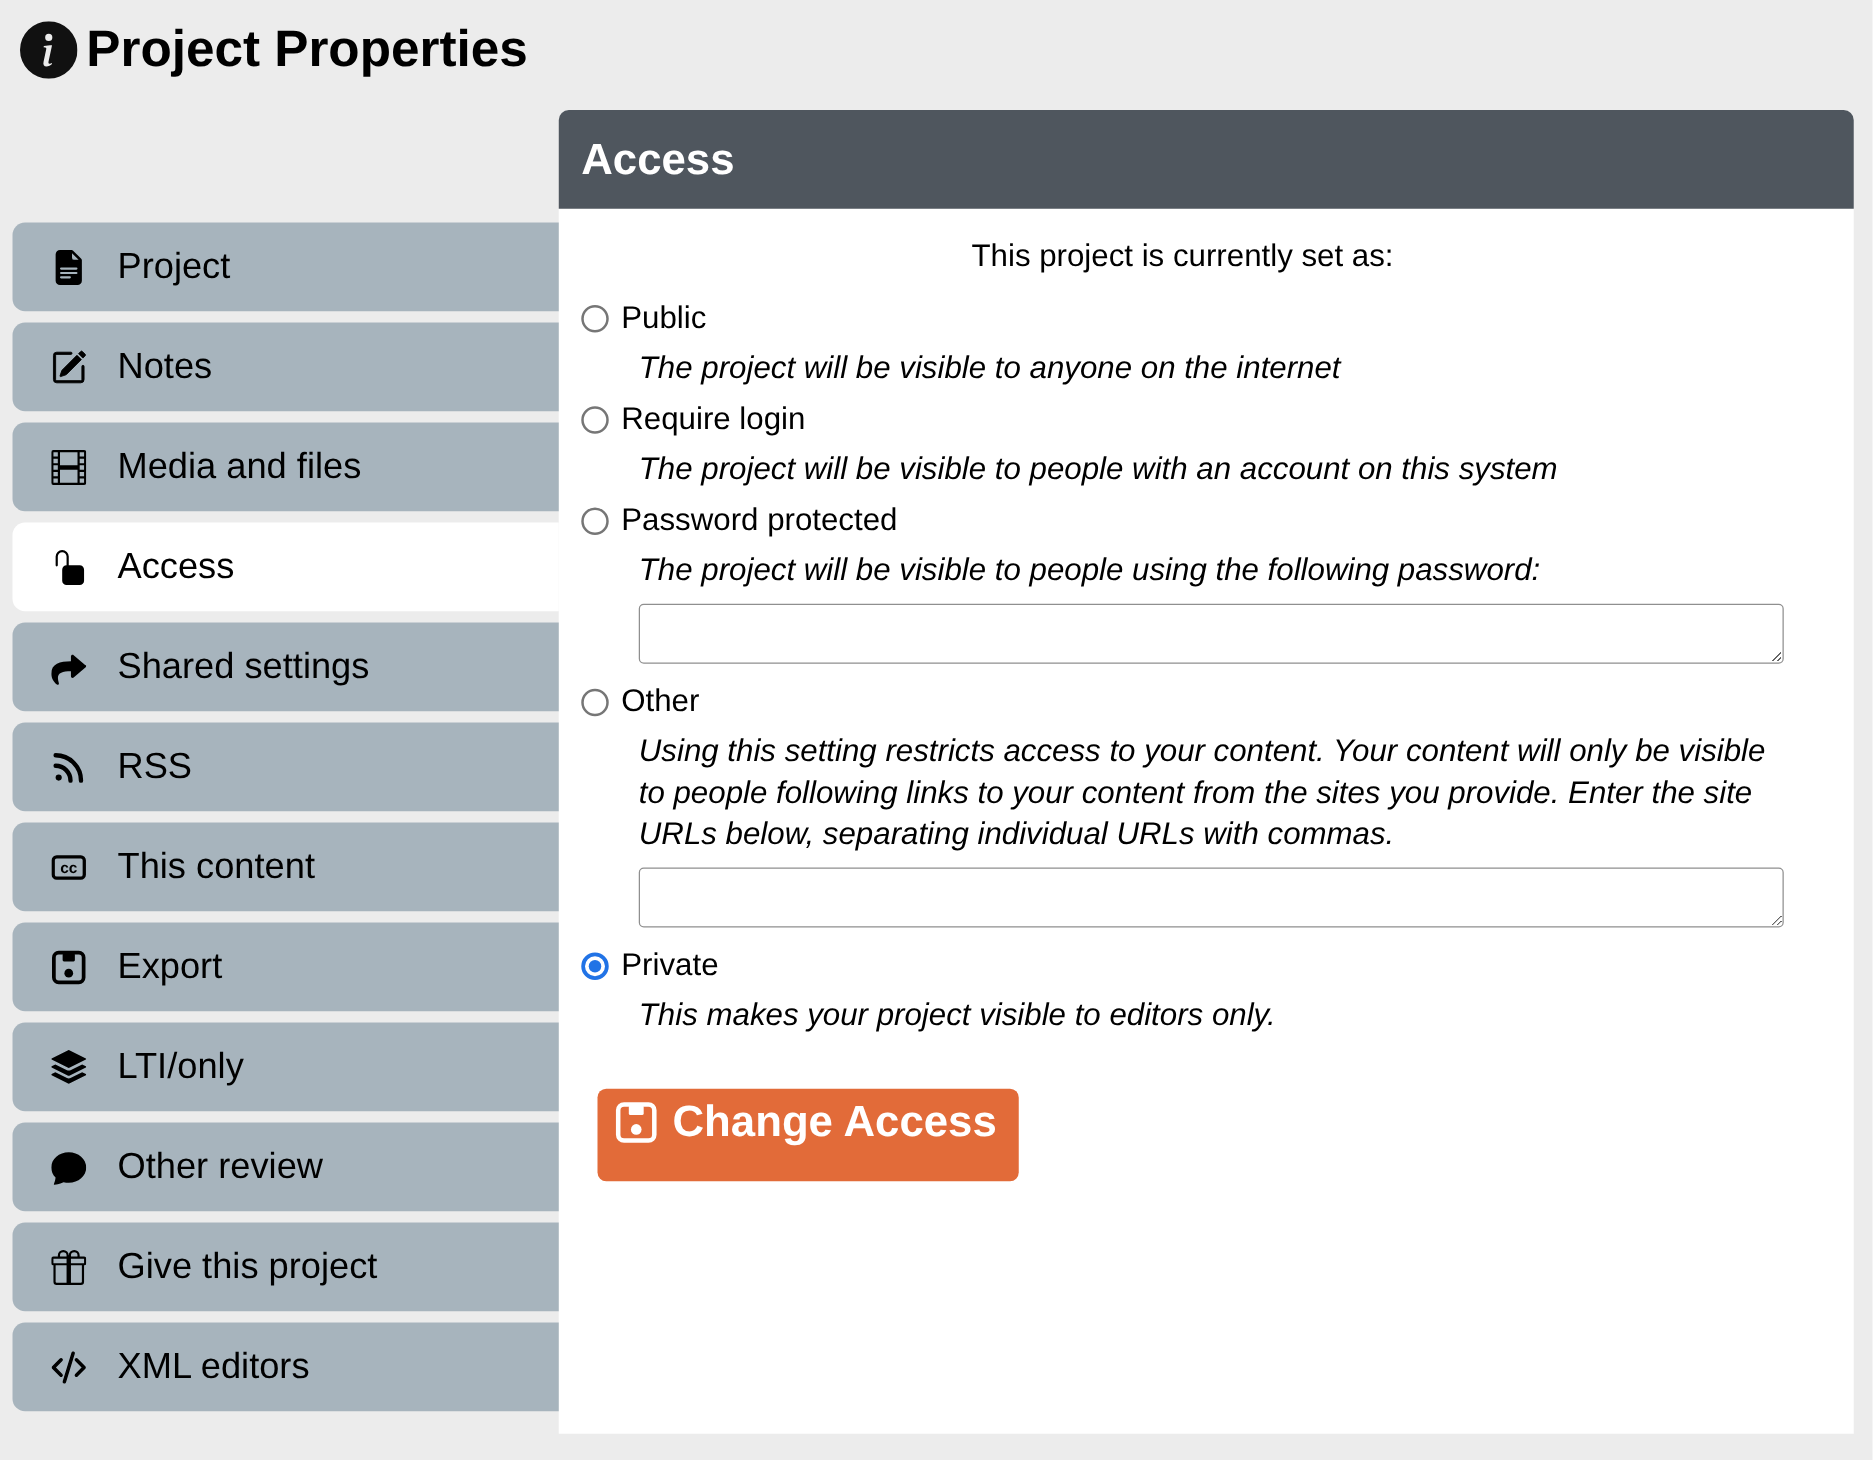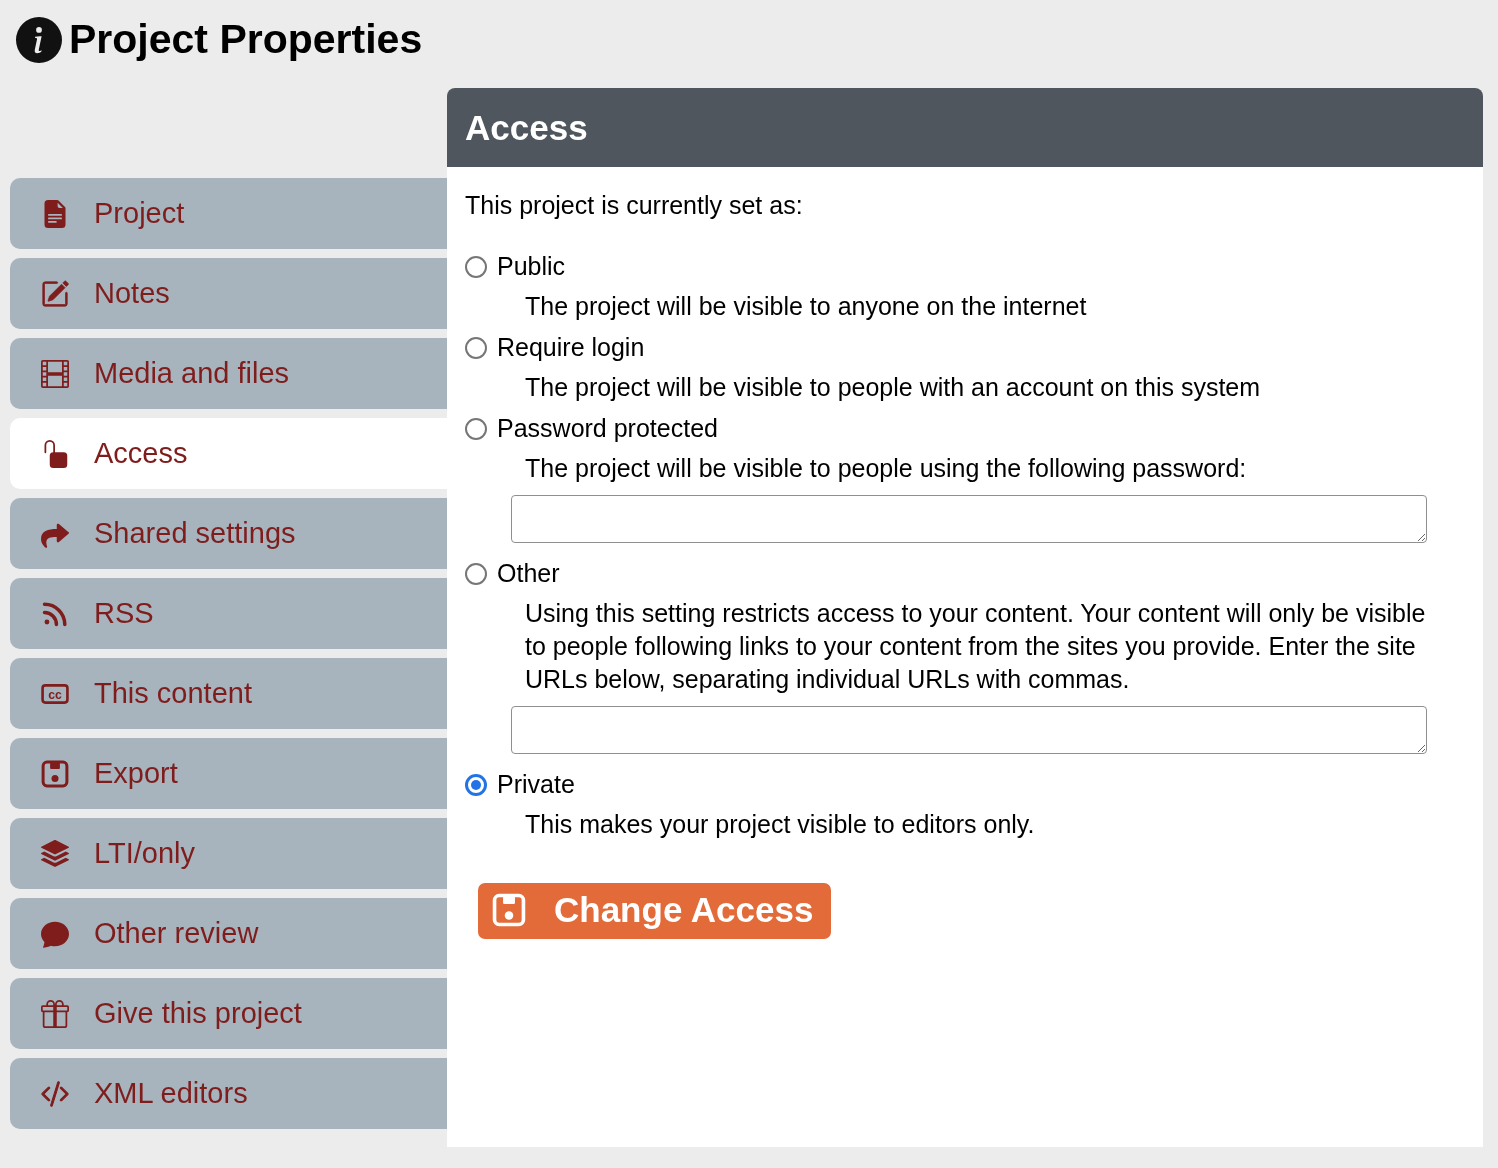--- a/index.html
+++ b/index.html
@@ -33,21 +33,21 @@
     left: 10px; top: 178px; width: 437px;
     display: flex; flex-direction: column; gap: 9px;
   }
   .tab {
     height: 71px;
     background: #a7b4bd;
     border-radius: 10px 0 0 10px;
     display: flex; align-items: center;
     padding-left: 31px; gap: 25px;
     cursor: pointer;
-    color: #7f1d1d;
+    color: #000000;
   }
   .tab.active { background: #ffffff; }
   .tab .ticon { width: 28px; height: 28px; flex: 0 0 28px; display: flex; align-items: center; }
   .tab .ticon svg { width: 28px; height: 28px; display: block; }
   .tab .tlabel { font-size: 29px; }
   .mirror { transform: scaleX(-1); }
 
   
   .panel {
     position: absolute;
@@ -63,21 +63,21 @@
     display: flex; align-items: center;
     padding-left: 18px;
   }
   .panel-header .ptitle {
     color: #fff; font-size: 35px; font-weight: 700;
   }
   .panel-body {
     padding: 24px 56px 0 18px;
     font-size: 25px;
   }
-  .intro { margin-bottom: 32px; }
+  .intro { margin-bottom: 20px; text-align: center; }
 
   .opt-row {
     display: flex; align-items: center; gap: 10px;
     margin-top: 1px;
     cursor: pointer;
   }
   .radio {
     width: 22px; height: 22px; flex: 0 0 22px;
     border: 2px solid #767676;
     border-radius: 50%;
@@ -91,45 +91,46 @@
     content: "";
     position: absolute;
     left: 50%; top: 50%;
     width: 10px; height: 10px;
     margin: -5px 0 0 -5px;
     border-radius: 50%;
     background: #2173e6;
   }
   .opt-label { font-size: 25px; }
   .opt-desc {
-    margin: 9px 0 10px 60px;
+    margin: 9px 0 10px 46px;
     line-height: 1.32;
     max-width: 952px;
+    font-style: italic;
   }
   .opt-textarea {
     display: block;
     margin: 6px 0 16px 46px;
     width: 916px; height: 48px;
     border: 1px solid #8f8f8f;
     border-radius: 4px;
     resize: both;
     font-family: "Liberation Sans", sans-serif;
     font-size: 22px;
     padding: 4px 8px;
     outline: none;
   }
 
   .change-btn {
     margin: 32px 0 0 13px;
-    display: inline-flex; align-items: center; gap: 28px;
+    display: inline-flex; align-items: center; gap: 12px;
     background: #e26b39;
     color: #fff;
     border: none;
     border-radius: 7px;
-    padding: 7px 18px 9px 14px;
+    padding: 7px 18px 27px 14px;
     font-family: "Liberation Sans", sans-serif;
     font-size: 35px; font-weight: 700;
     cursor: pointer;
   }
   .change-btn .bicon { width: 34px; height: 34px; display: flex; }
   .change-btn .bicon svg { width: 34px; height: 34px; display: block; }
 </style>
 </head>
 <body>
 

